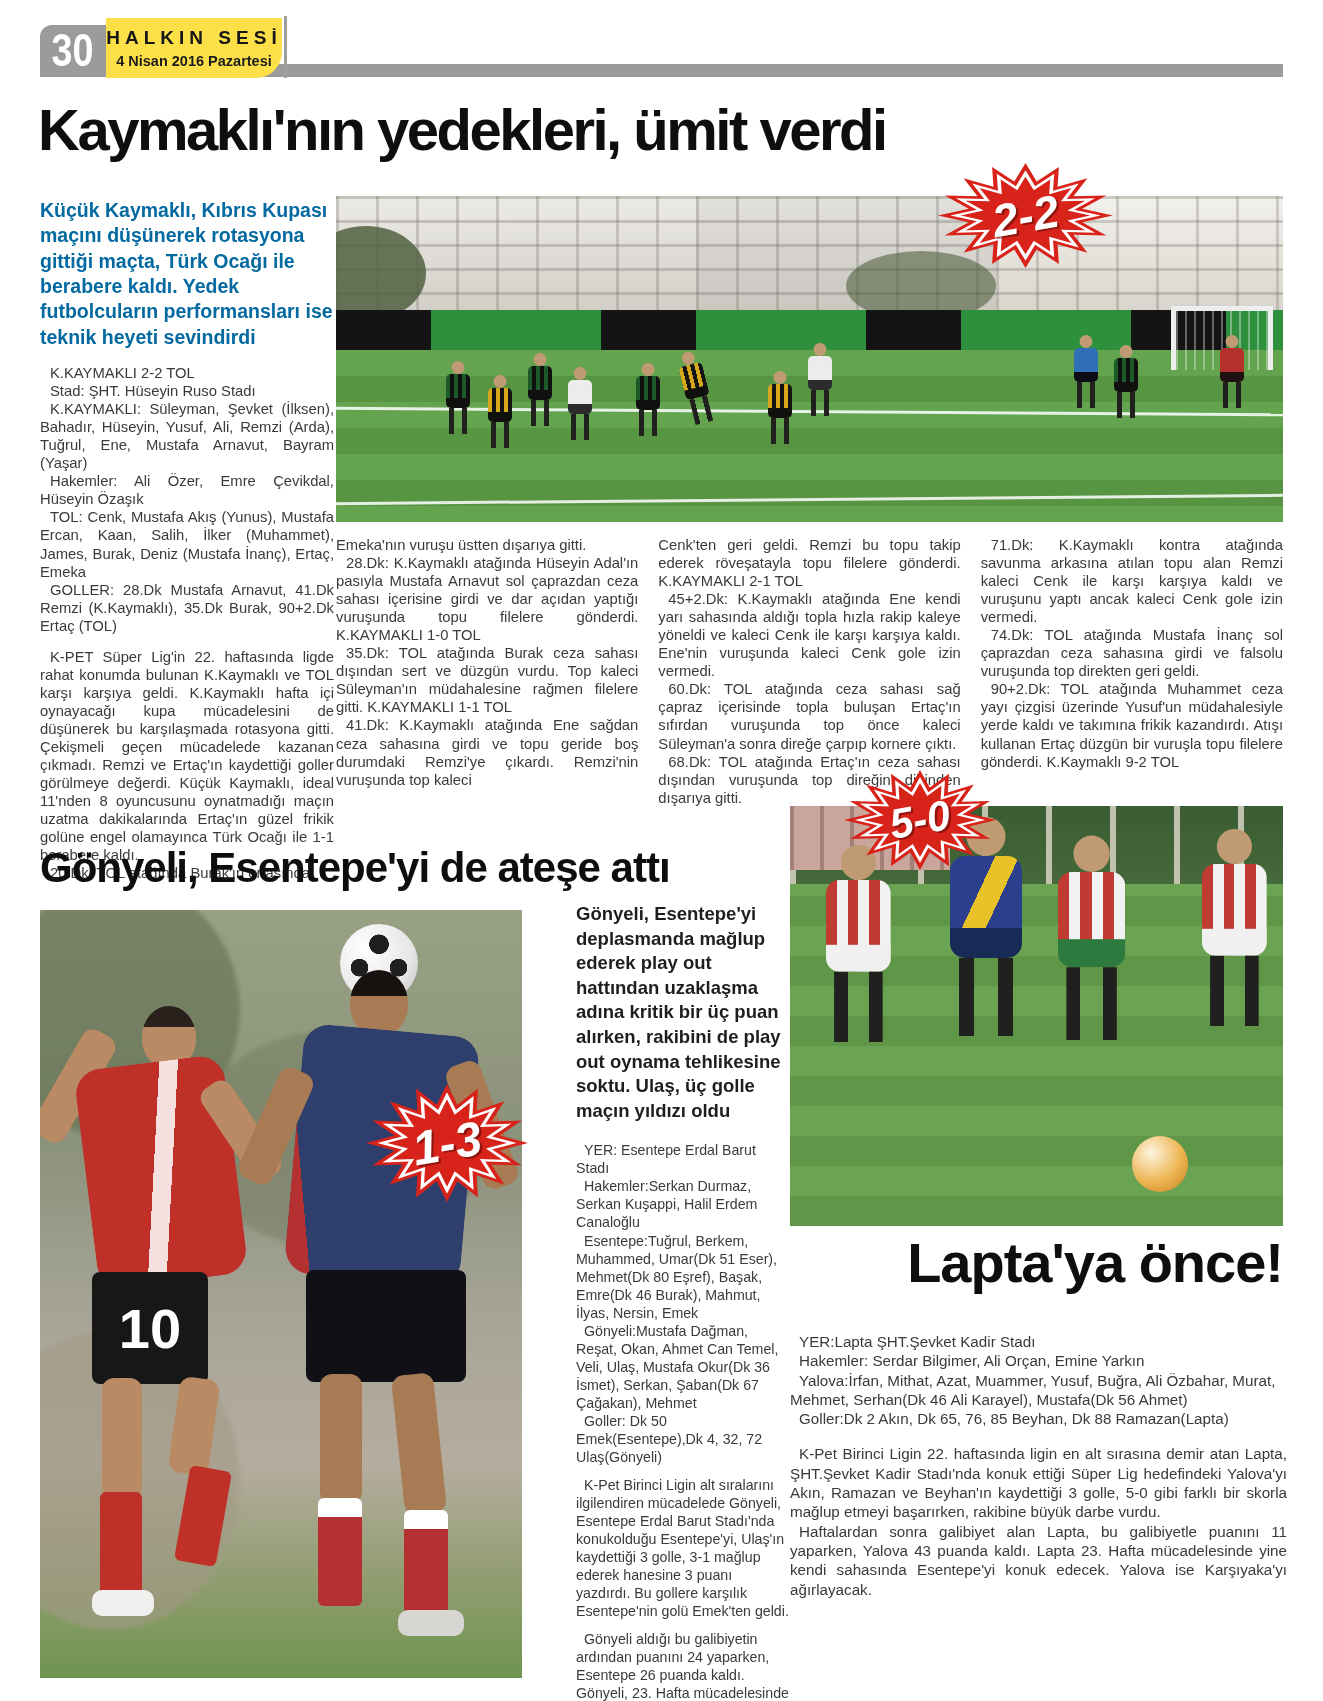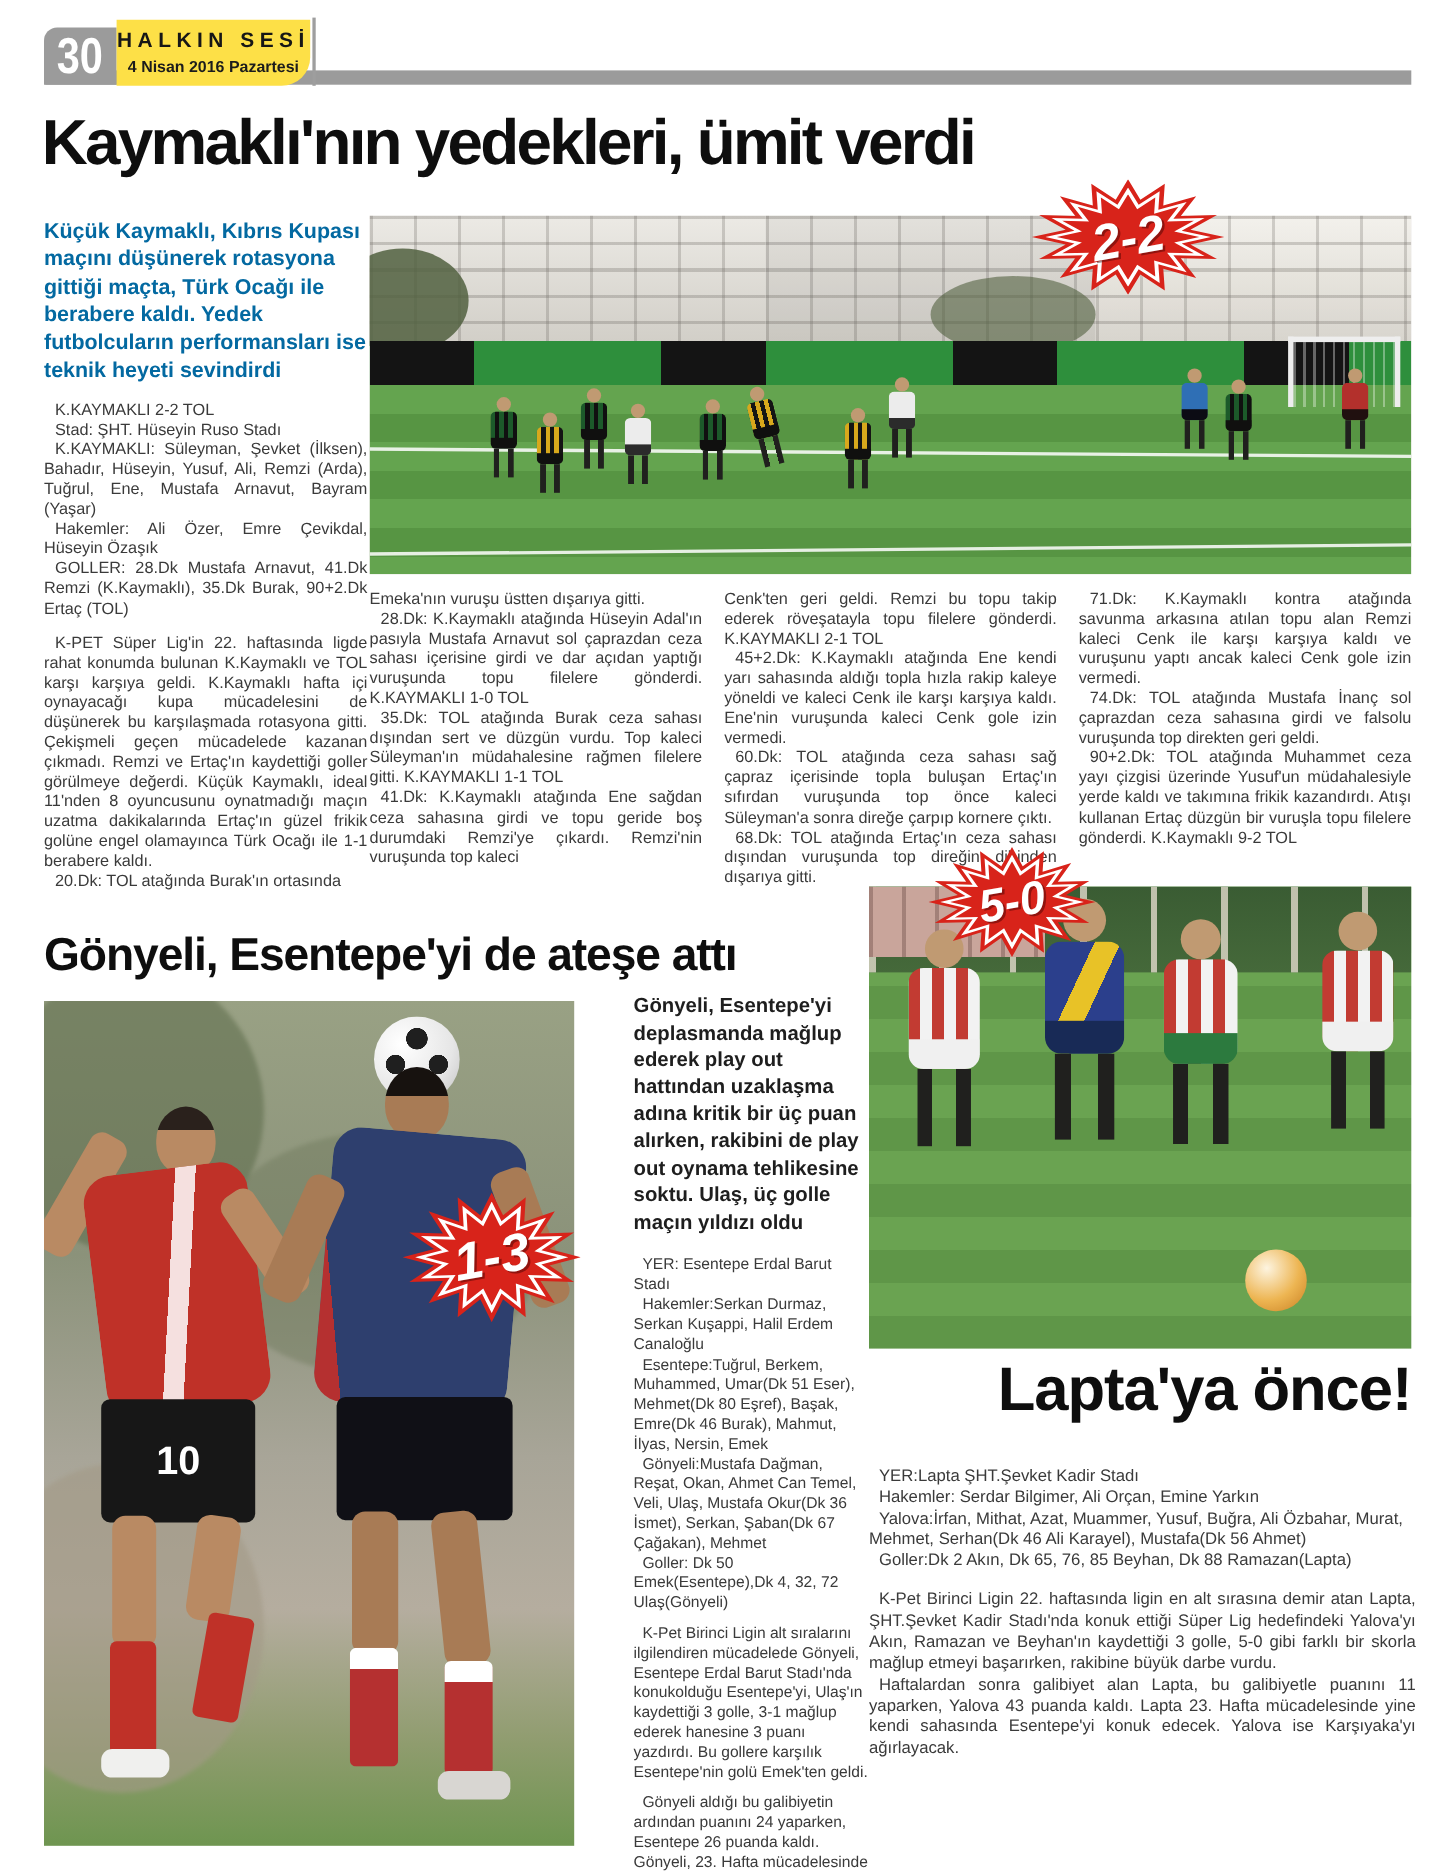--- a/index.html
+++ b/index.html
@@ -165,20 +165,21 @@
     <div class="txt" style="font-size:46px;">2-2</div>
   </div>
 
   <div class="colL">
     <div class="lead">Küçük Kaymaklı, Kıbrıs Kupası maçını düşünerek rotasyona gittiği maçta, Türk Ocağı ile berabere kaldı. Yedek futbolcuların performansları ise teknik heyeti sevindirdi</div>
     <div class="small">
       <p>K.KAYMAKLI  2-2 TOL</p>
       <p>Stad: ŞHT. Hüseyin Ruso Stadı</p>
       <p>K.KAYMAKLI: Süleyman, Şevket (İlksen), Bahadır, Hüseyin, Yusuf, Ali, Remzi (Arda), Tuğrul, Ene, Mustafa Arnavut, Bayram (Yaşar)</p>
       <p>Hakemler: Ali Özer, Emre Çevikdal, Hüseyin Özaşık</p>
+      <p>TOL: Cenk, Mustafa Akış (Yunus), Mustafa Ercan, Kaan, Salih, İlker (Muhammet), James, Burak, Deniz (Mustafa İnanç), Ertaç, Emeka</p>
       <p>GOLLER: 28.Dk Mustafa Arnavut, 41.Dk Remzi (K.Kaymaklı), 35.Dk Burak, 90+2.Dk Ertaç (TOL)</p>
     </div>
     <div class="small body">
       <p>K-PET Süper Lig'in 22. haftasında ligde rahat konumda bulunan K.Kaymaklı ve TOL karşı karşıya geldi. K.Kaymaklı hafta içi oynayacağı kupa mücadelesini de düşünerek bu karşılaşmada rotasyona gitti. Çekişmeli geçen mücadelede kazanan çıkmadı. Remzi ve Ertaç'ın kaydettiği goller görülmeye değerdi. Küçük Kaymaklı, ideal 11'nden 8 oyuncusunu oynatmadığı maçın uzatma dakikalarında Ertaç'ın güzel frikik golüne engel olamayınca Türk Ocağı ile 1-1 berabere kaldı.</p>
       <p>20.Dk: TOL atağında Burak'ın ortasında</p>
     </div>
   </div>
 
   <div class="photo1">
     <div class="bld" style="left:0; width:360px;"></div>
@@ -230,21 +231,21 @@
     <div class="blob" style="left:-40px; top:-30px; width:240px; height:260px; background:#5c6b4a; opacity:.55;"></div>
     <div class="blob" style="left:150px; top:120px; width:300px; height:220px; background:#707a5d; opacity:.45;"></div>
     <div class="blob" style="left:-60px; top:420px; width:260px; height:300px; background:#a39a87; opacity:.6;"></div>
     <div class="ball" style="left:300px; top:14px; width:78px; height:78px;"></div>
 
     <div style="position:absolute; left:6px; top:96px; width:230px; height:640px;">
       <div class="limb skin" style="left:10px; top:20px; width:36px; height:120px; transform:rotate(30deg);"></div>
       <div class="headp" style="left:96px; top:0; width:54px; height:62px;"></div>
       <div class="torsoA" style="left:40px; top:56px; width:150px; height:220px; transform:rotate(-7deg);"></div>
       <div class="limb skin" style="left:178px; top:70px; width:34px; height:110px; transform:rotate(-34deg);"></div>
-      <div class="shortsA" style="left:46px; top:266px; width:140px; height:112px; font-size:36px;">
+      <div class="shortsA" style="left:46px; top:266px; width:116px; height:112px; font-size:56px;">
         <span>10</span>
       </div>
       <div class="limb skin" style="left:56px; top:372px; width:40px; height:120px;"></div>
       <div class="limb skin" style="left:128px; top:372px; width:40px; height:96px; transform:rotate(8deg);"></div>
       <div class="sockR" style="left:54px; top:486px; width:42px; height:104px;"></div>
       <div class="sockR" style="left:136px; top:462px; width:42px; height:96px; transform:rotate(10deg);"></div>
       <div class="shoe" style="left:46px; top:584px; width:62px; height:26px;"></div>
     </div>
 
     <div style="position:absolute; left:218px; top:60px; width:260px; height:700px;">

